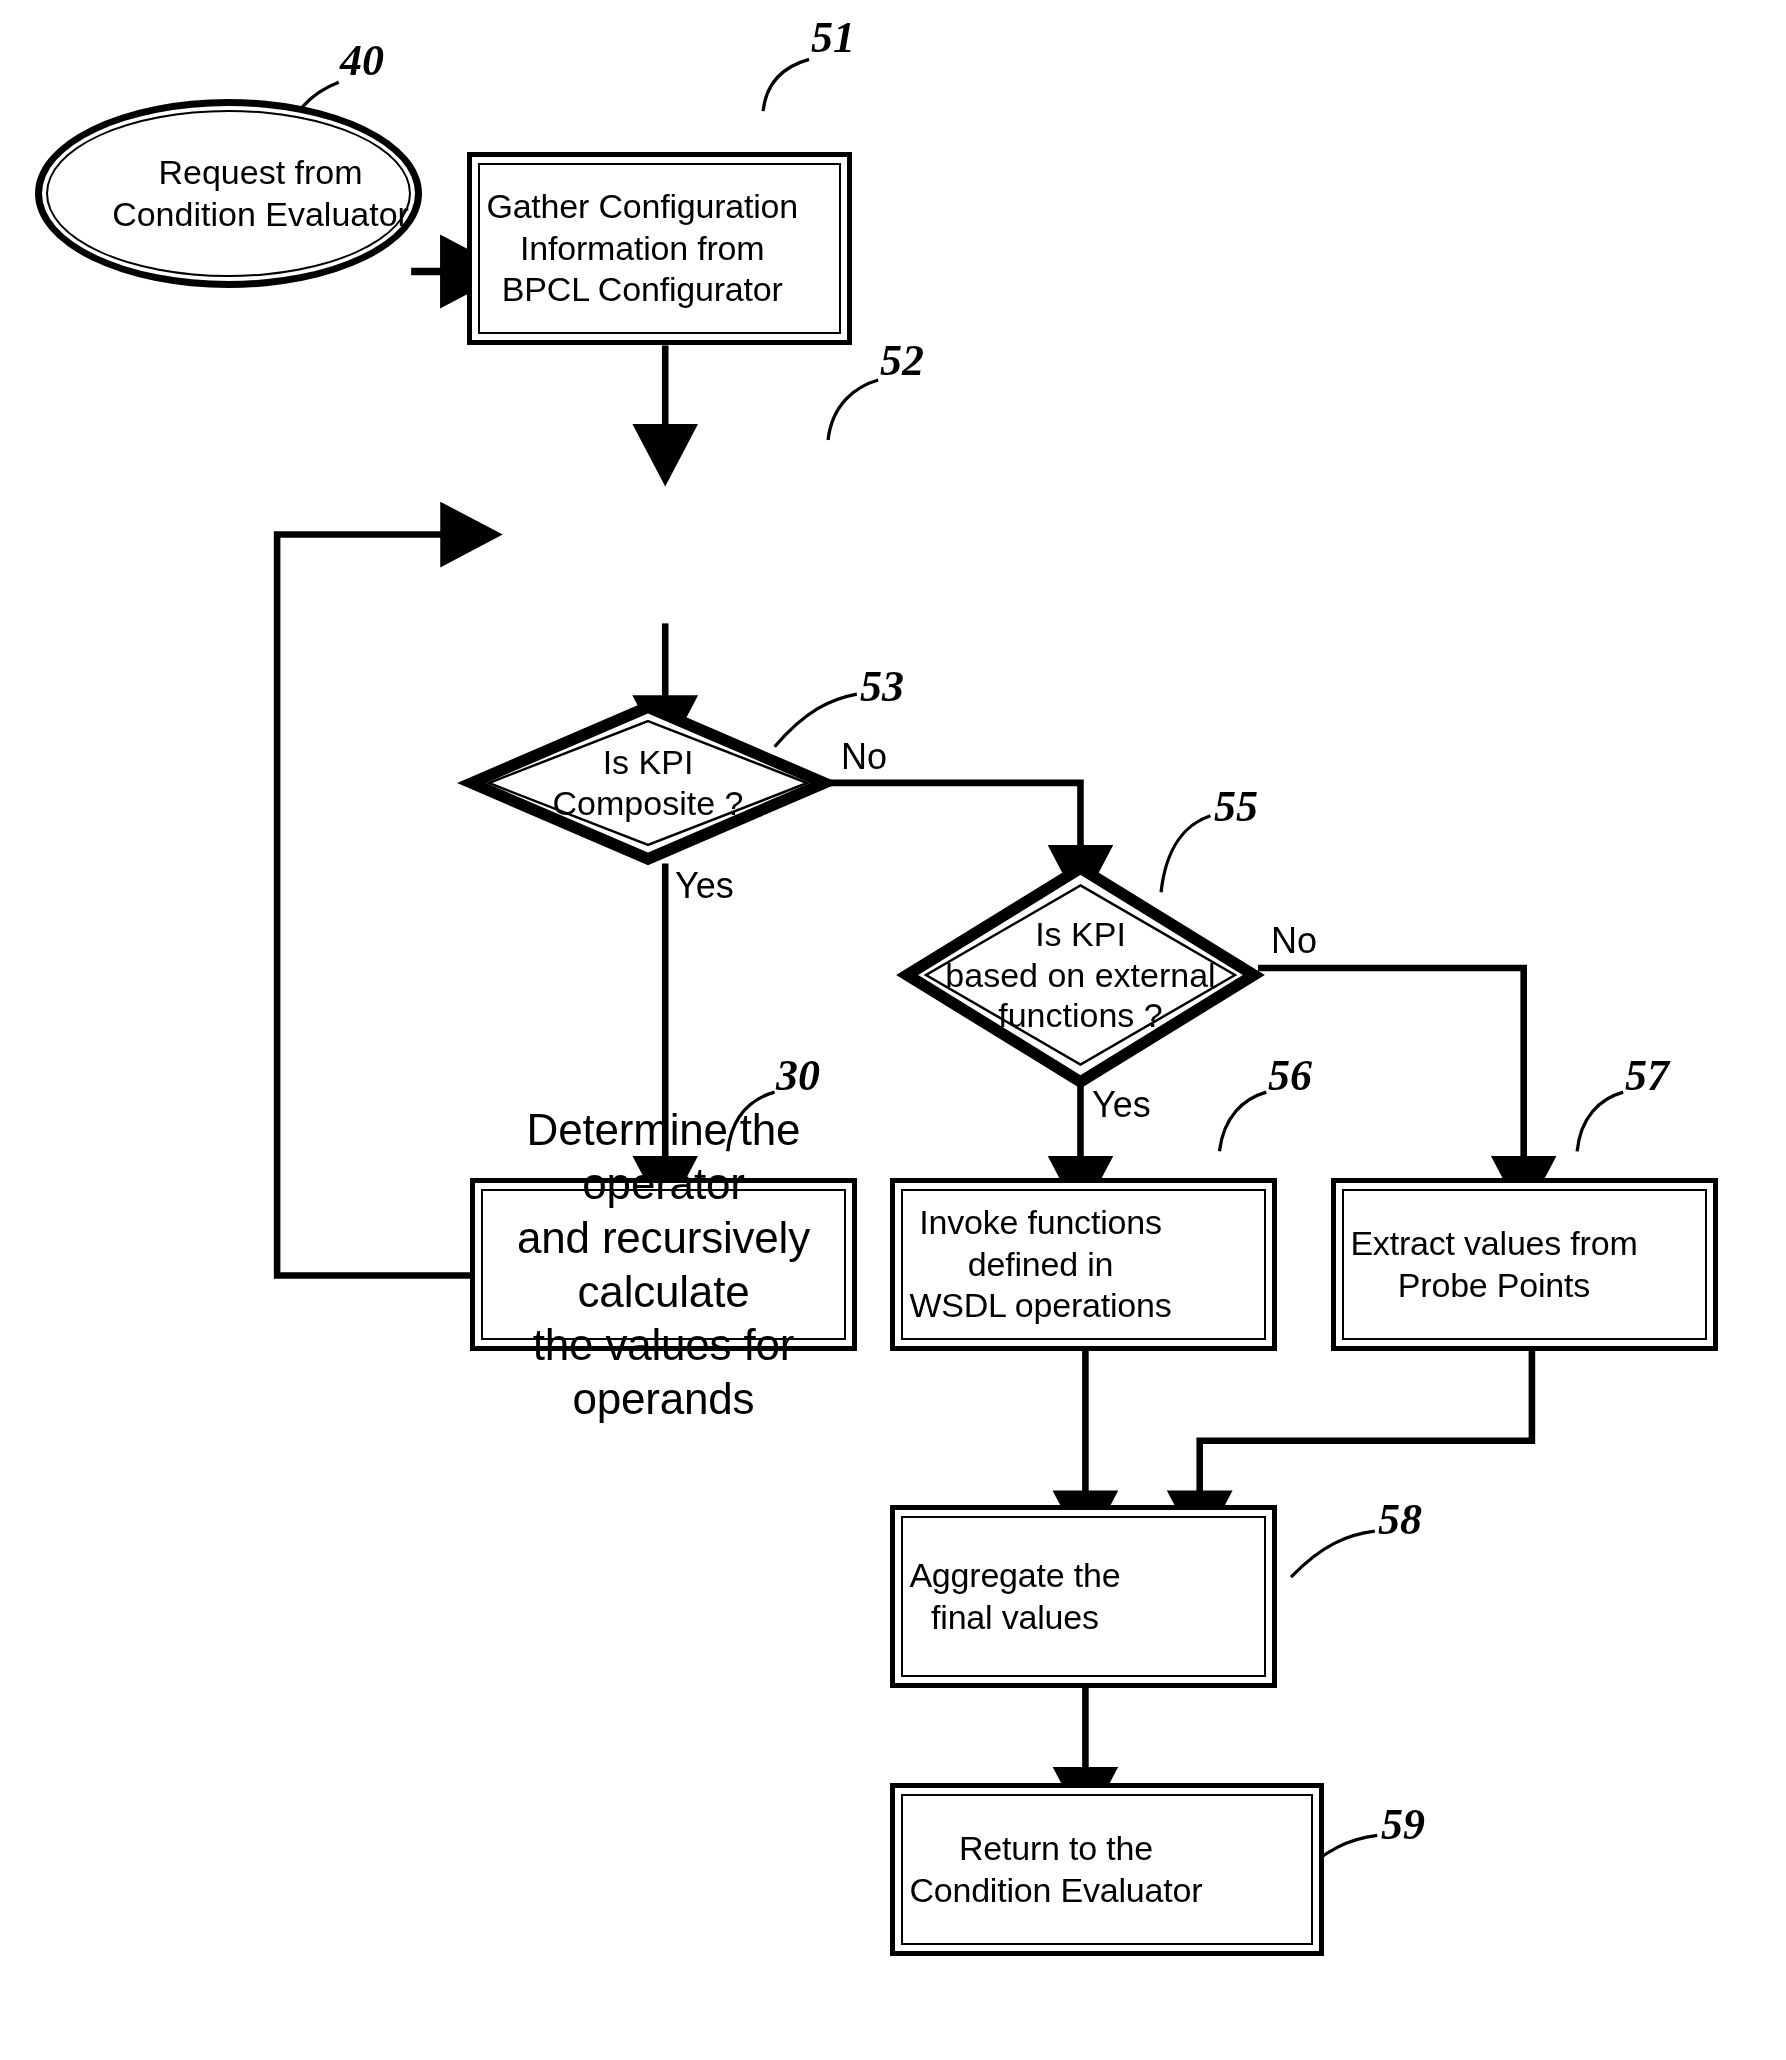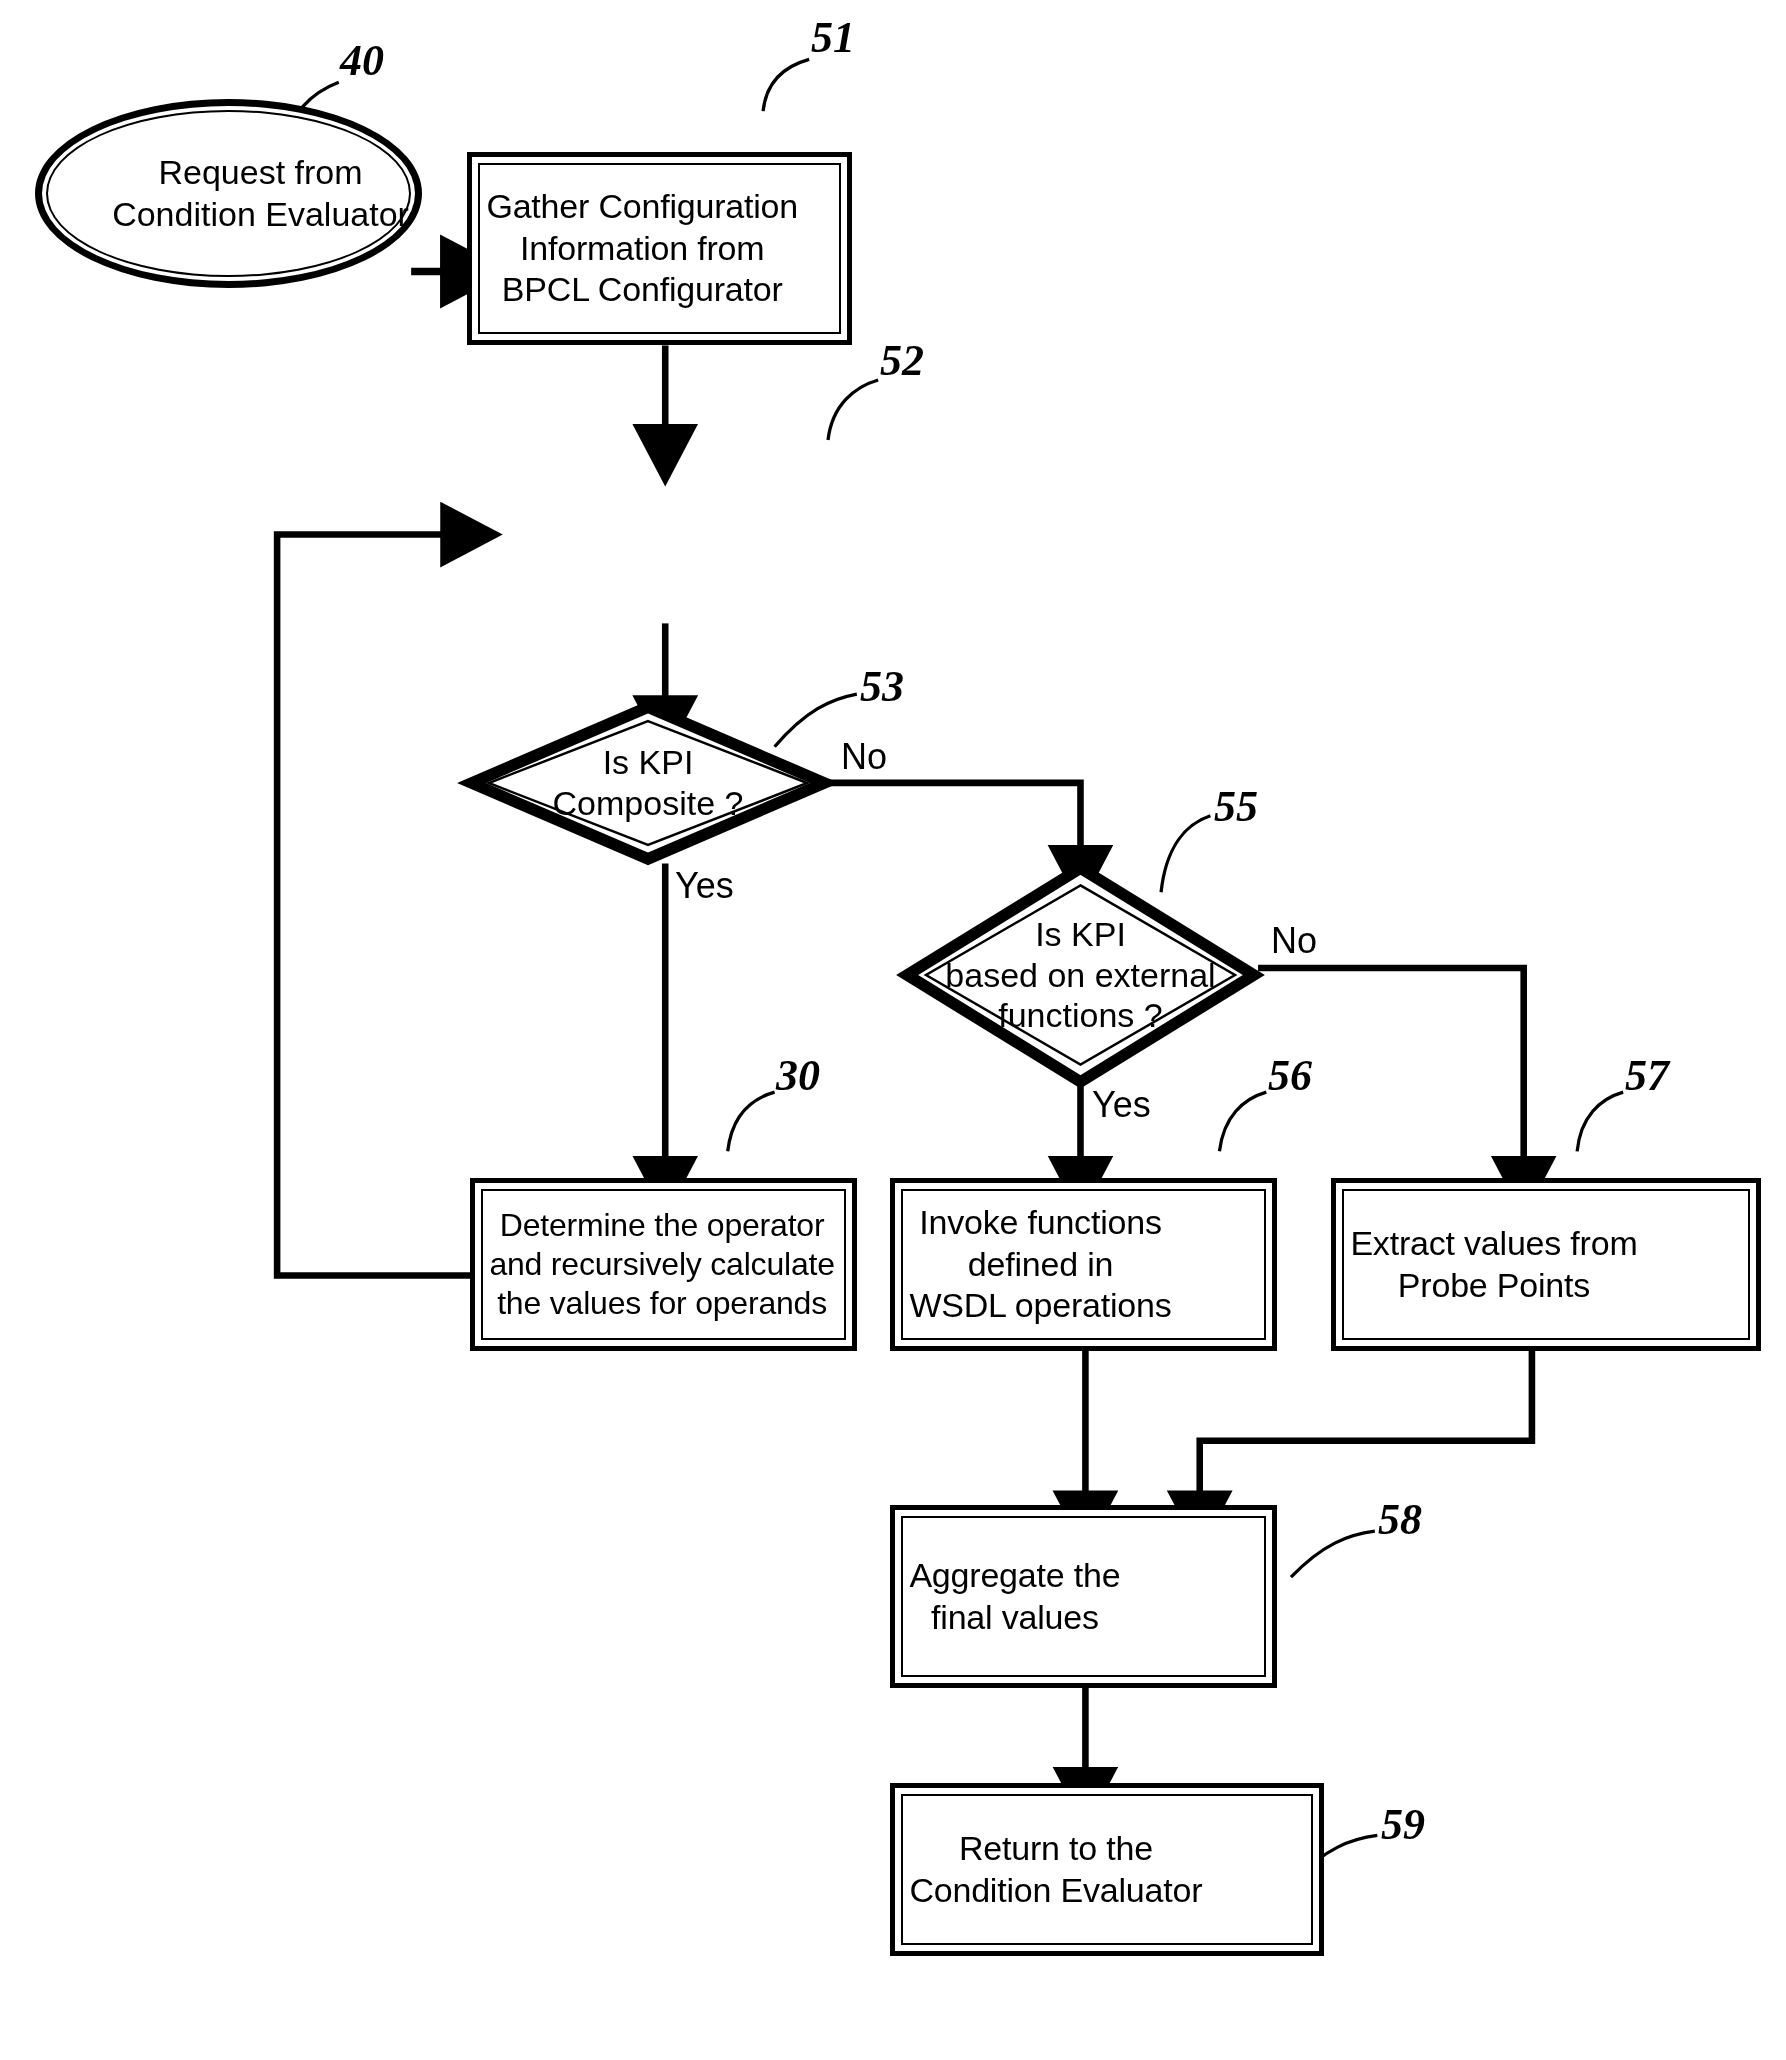--- a/index.html
+++ b/index.html
@@ -244,37 +244,37 @@
 based on external
 functions ?</div>
   </div>
   <div class="ref-num" style="left:1214px; top:785px;">55</div>
 
   <div class="branch-label" style="left:1271px; top:923px;">No</div>
   <div class="branch-label" style="left:1092px; top:1087px;">Yes</div>
 
   <div class="node" style="left:470px; top:1178px; width:387px; height:173px;">
     <div class="inner">
-      <div class="label" style="font-size:32px;">Determine the operator
+      <div class="label" style="font-size:44px;">Determine the operator
 and recursively calculate
 the values for operands</div>
     </div>
   </div>
   <div class="ref-num" style="left:776px; top:1054px;">30</div>
 
   <div class="node" style="left:890px; top:1178px; width:387px; height:173px;">
     <div class="inner">
       <div class="label">Invoke functions
 defined in
 WSDL operations</div>
     </div>
   </div>
   <div class="ref-num" style="left:1268px; top:1054px;">56</div>
 
-  <div class="node" style="left:1331px; top:1178px; width:430px; height:173px;">
+  <div class="node" style="left:1331px; top:1178px; width:387px; height:173px;">
     <div class="inner">
       <div class="label">Extract values from
 Probe Points</div>
     </div>
   </div>
   <div class="ref-num" style="left:1625px; top:1054px;">57</div>
 
   <div class="node" style="left:890px; top:1505px; width:387px; height:183px;">
     <div class="inner">
       <div class="label">Aggregate the

